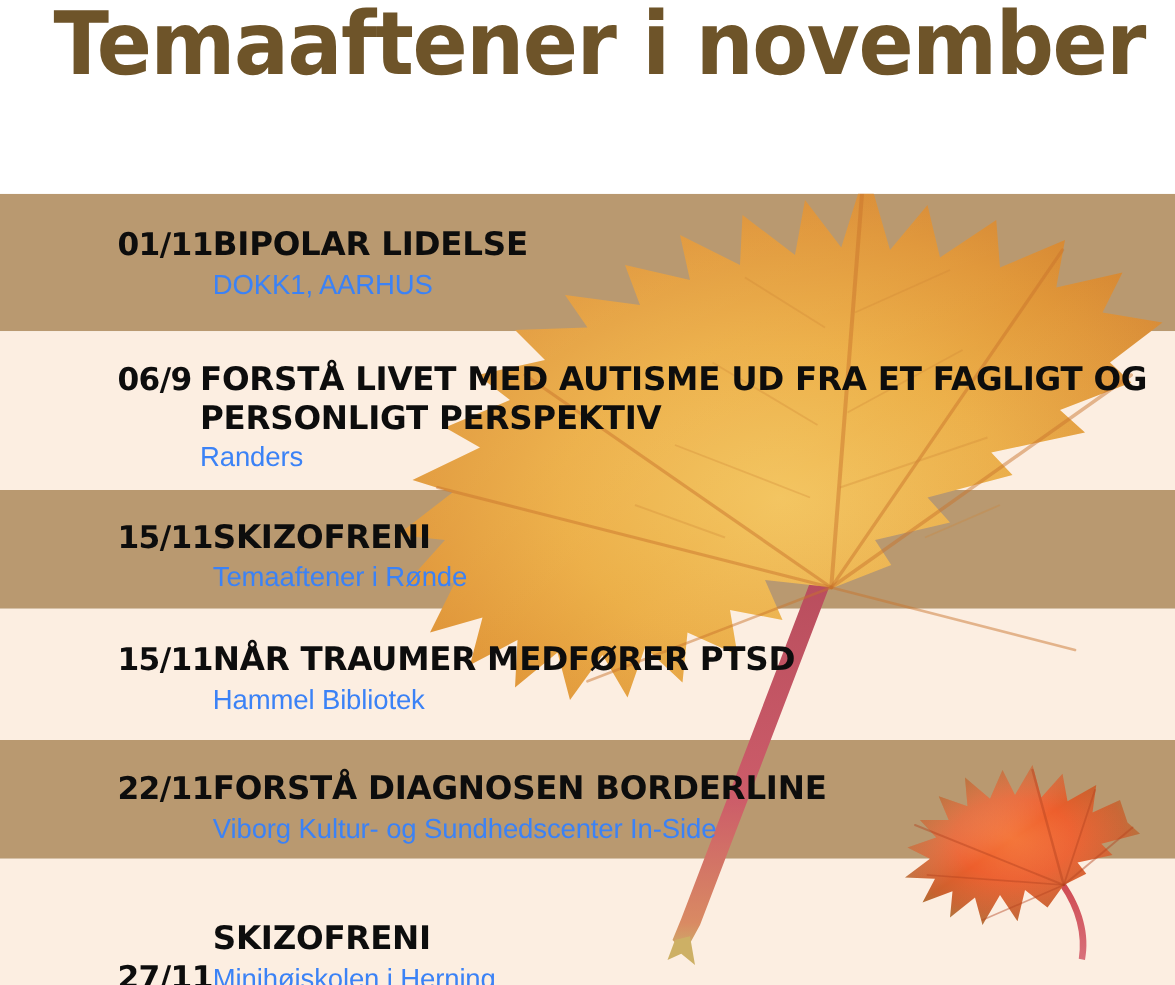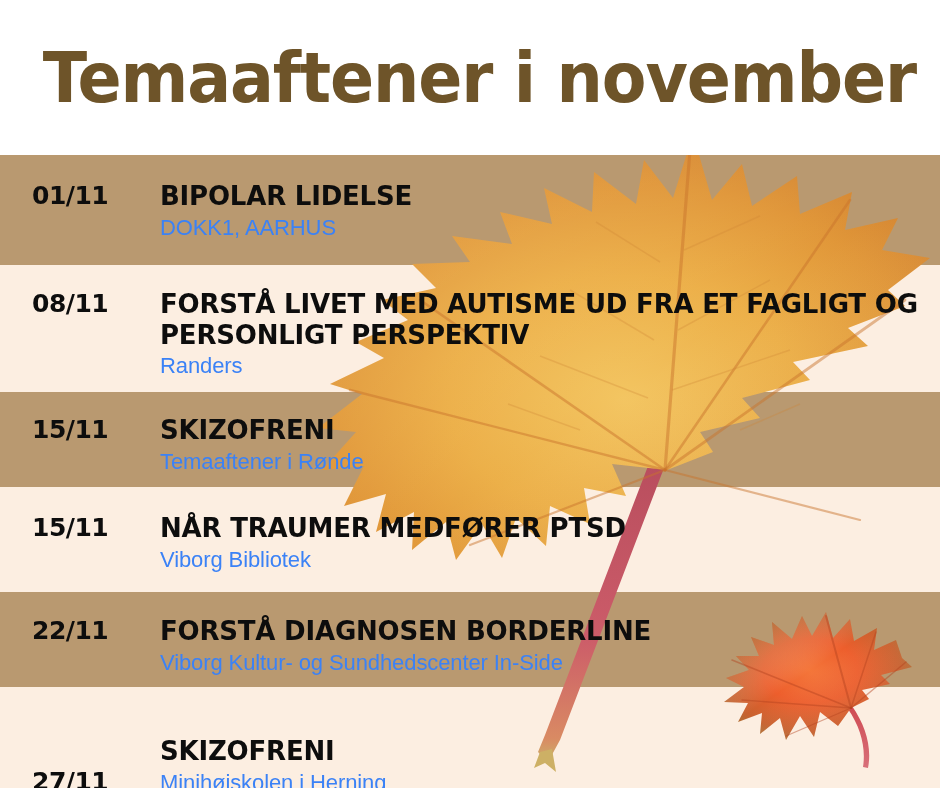--- a/index.html
+++ b/index.html
@@ -10,21 +10,21 @@
     -webkit-font-smoothing:antialiased;
   }
   #poster{
     position:relative;width:940px;height:788px;overflow:hidden;background:#ffffff;
   }
 
   
   .header{
     position:absolute;left:0;top:0;width:940px;height:155px;
     background:#ffffff;z-index:5;
-    display:flex;align-items:center;
+    display:flex;align-items:flex-start;
   }
   .poster-title{
     margin:0;padding:0 0 0 46px;
     font-family:"DejaVu Sans", sans-serif;
     font-weight:700;
     font-size:70px;
     letter-spacing:-1.2px;
     line-height:1;
     color:#6E5429;
     transform:scaleX(0.93);
@@ -50,21 +50,21 @@
   
   .rows{
     position:absolute;left:0;top:155px;width:940px;height:633px;z-index:4;
   }
   .row{
     position:relative;width:940px;
     display:flex;align-items:flex-start;
   }
   .row .date{
     flex:0 0 160px;
-    padding-left:32px;
+    padding-left:94px;
     box-sizing:border-box;
     font-family:"DejaVu Sans", sans-serif;
     font-weight:700;
     font-size:25px;
     letter-spacing:-0.5px;
     color:#0d0d0d;
     white-space:nowrap;
   }
   .row .info{flex:1 1 auto;padding-right:10px;}
   .row .ev-title{
@@ -300,40 +300,40 @@
 
     <div class="row row-0">
       <div class="date">01/11</div>
       <div class="info">
         <div class="ev-title">BIPOLAR LIDELSE</div>
         <div class="ev-place">DOKK1, AARHUS</div>
       </div>
     </div>
 
     <div class="row row-1">
-      <div class="date">08/11</div>
+      <div class="date">06/9</div>
       <div class="info">
         <div class="ev-title">FORSTÅ LIVET MED AUTISME UD FRA ET FAGLIGT OG PERSONLIGT PERSPEKTIV</div>
         <div class="ev-place">Randers</div>
       </div>
     </div>
 
     <div class="row row-2">
       <div class="date">15/11</div>
       <div class="info">
         <div class="ev-title">SKIZOFRENI</div>
         <div class="ev-place">Temaaftener i Rønde</div>
       </div>
     </div>
 
     <div class="row row-3">
       <div class="date">15/11</div>
       <div class="info">
         <div class="ev-title">NÅR TRAUMER MEDFØRER PTSD</div>
-        <div class="ev-place">Viborg Bibliotek</div>
+        <div class="ev-place">Hammel Bibliotek</div>
       </div>
     </div>
 
     <div class="row row-4">
       <div class="date">22/11</div>
       <div class="info">
         <div class="ev-title">FORSTÅ DIAGNOSEN BORDERLINE</div>
         <div class="ev-place">Viborg Kultur- og Sundhedscenter In-Side</div>
       </div>
     </div>

